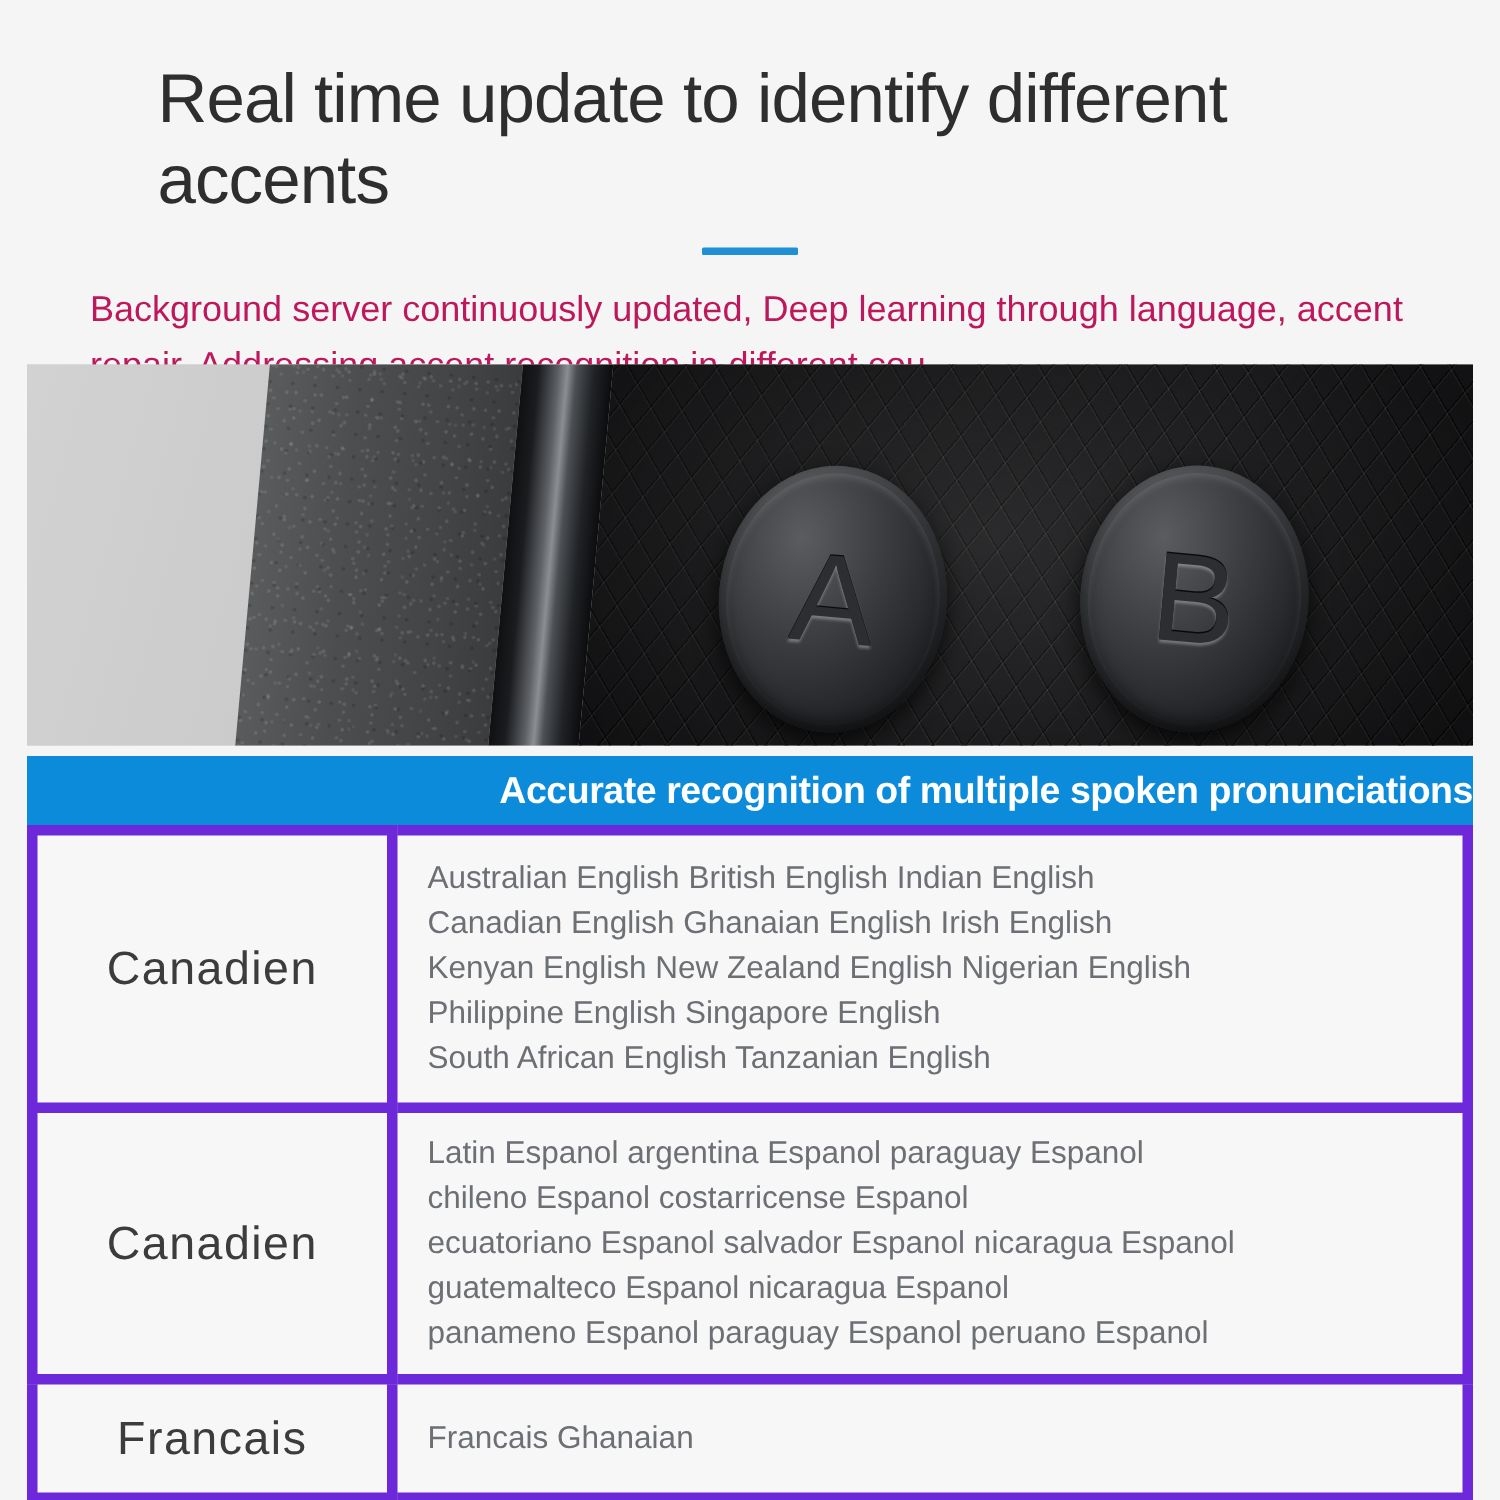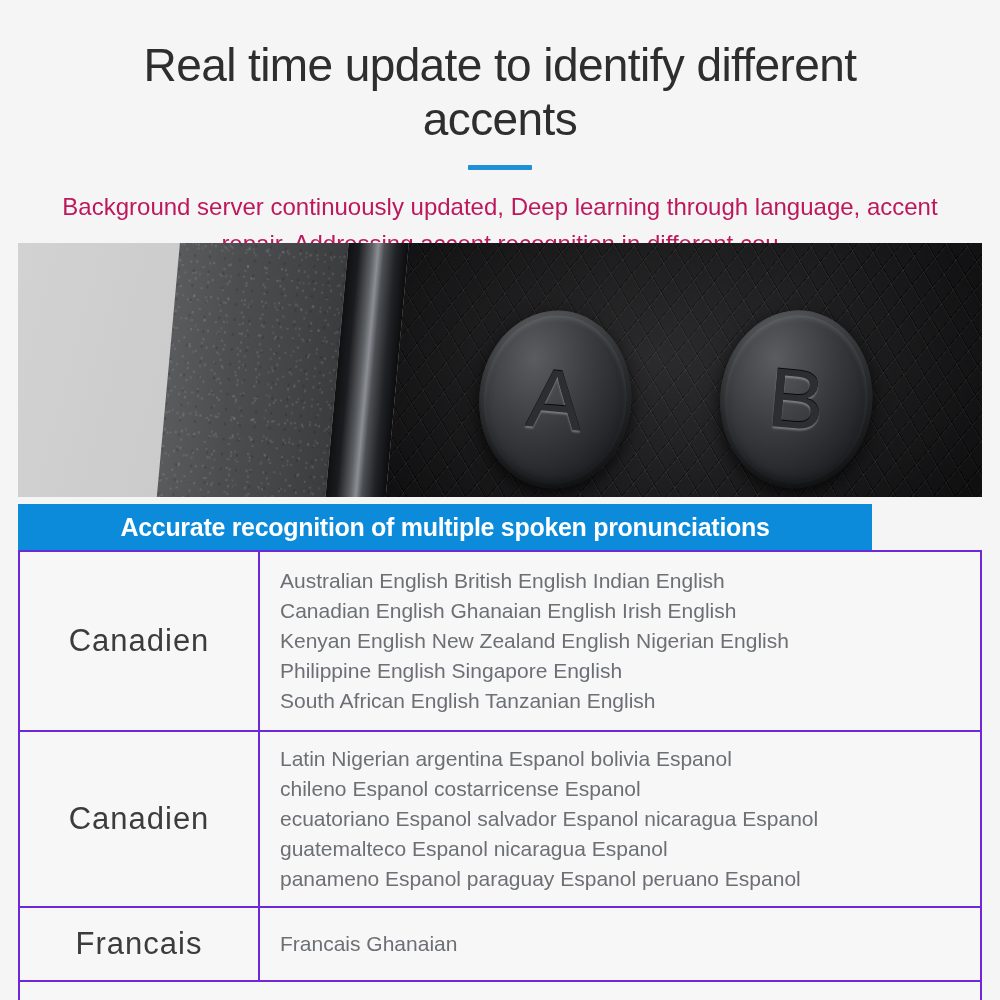--- a/index.html
+++ b/index.html
@@ -16,21 +16,21 @@
   .page {
     position: relative;
     width: 1000px;
     height: 1000px;
     background: #f5f5f5;
   }
 
   
   .hero {
     padding-top: 38px;
-    text-align: center;
+    text-align: left;
   }
 
   .hero-title {
     font-size: 46px;
     line-height: 1.18;
     font-weight: 400;
     color: #2e2e2e;
     letter-spacing: -0.6px;
     max-width: 790px;
     margin: 0 auto;
@@ -191,46 +191,46 @@
     user-select: none;
   }
   .btn-a { left: 312px; top: 170px; }
   .btn-b { left: 552px; top: 148px; }
 
   
   .banner {
     position: absolute;
     left: 18px;
     top: 504px;
-    width: 854px;
+    width: 964px;
     height: 46px;
     background: #0d8bdb;
     display: flex;
     align-items: center;
-    justify-content: center;
+    justify-content: flex-end;
   }
   .banner-text {
     color: #ffffff;
     font-size: 25px;
     font-weight: 700;
     letter-spacing: -0.3px;
   }
 
   
   .accent-table {
     position: absolute;
     left: 18px;
     top: 550px;
     width: 964px;
     border-collapse: collapse;
     background: #f7f7f7;
     table-layout: fixed;
   }
   .accent-table td {
-    border: 2px solid #6d28d9;
+    border: 7px solid #6d28d9;
     background: #f7f7f7;
     vertical-align: middle;
   }
   .col-label {
     width: 240px;
     text-align: center;
     font-size: 31px;
     color: #3c3c3c;
     font-weight: 400;
     letter-spacing: 1px;
@@ -296,21 +296,21 @@
           <div class="accent-line">Australian English    British English    Indian English</div>
           <div class="accent-line">Canadian English    Ghanaian English    Irish English</div>
           <div class="accent-line">Kenyan English    New Zealand English    Nigerian English</div>
           <div class="accent-line">Philippine English    Singapore English</div>
           <div class="accent-line">South African English    Tanzanian English</div>
         </td>
       </tr>
       <tr class="row-espanol">
         <td class="col-label">Canadien</td>
         <td class="col-items">
-          <div class="accent-line">Latin Nigerian    argentina Espanol    bolivia Espanol</div>
+          <div class="accent-line">Latin Espanol    argentina Espanol    paraguay Espanol</div>
           <div class="accent-line">chileno Espanol    costarricense Espanol</div>
           <div class="accent-line">ecuatoriano Espanol    salvador Espanol    nicaragua Espanol</div>
           <div class="accent-line">guatemalteco Espanol    nicaragua Espanol</div>
           <div class="accent-line">panameno Espanol    paraguay Espanol    peruano Espanol</div>
         </td>
       </tr>
       <tr class="row-francais">
         <td class="col-label">Francais</td>
         <td class="col-items">
           <div class="accent-line">Francais Ghanaian</div>

